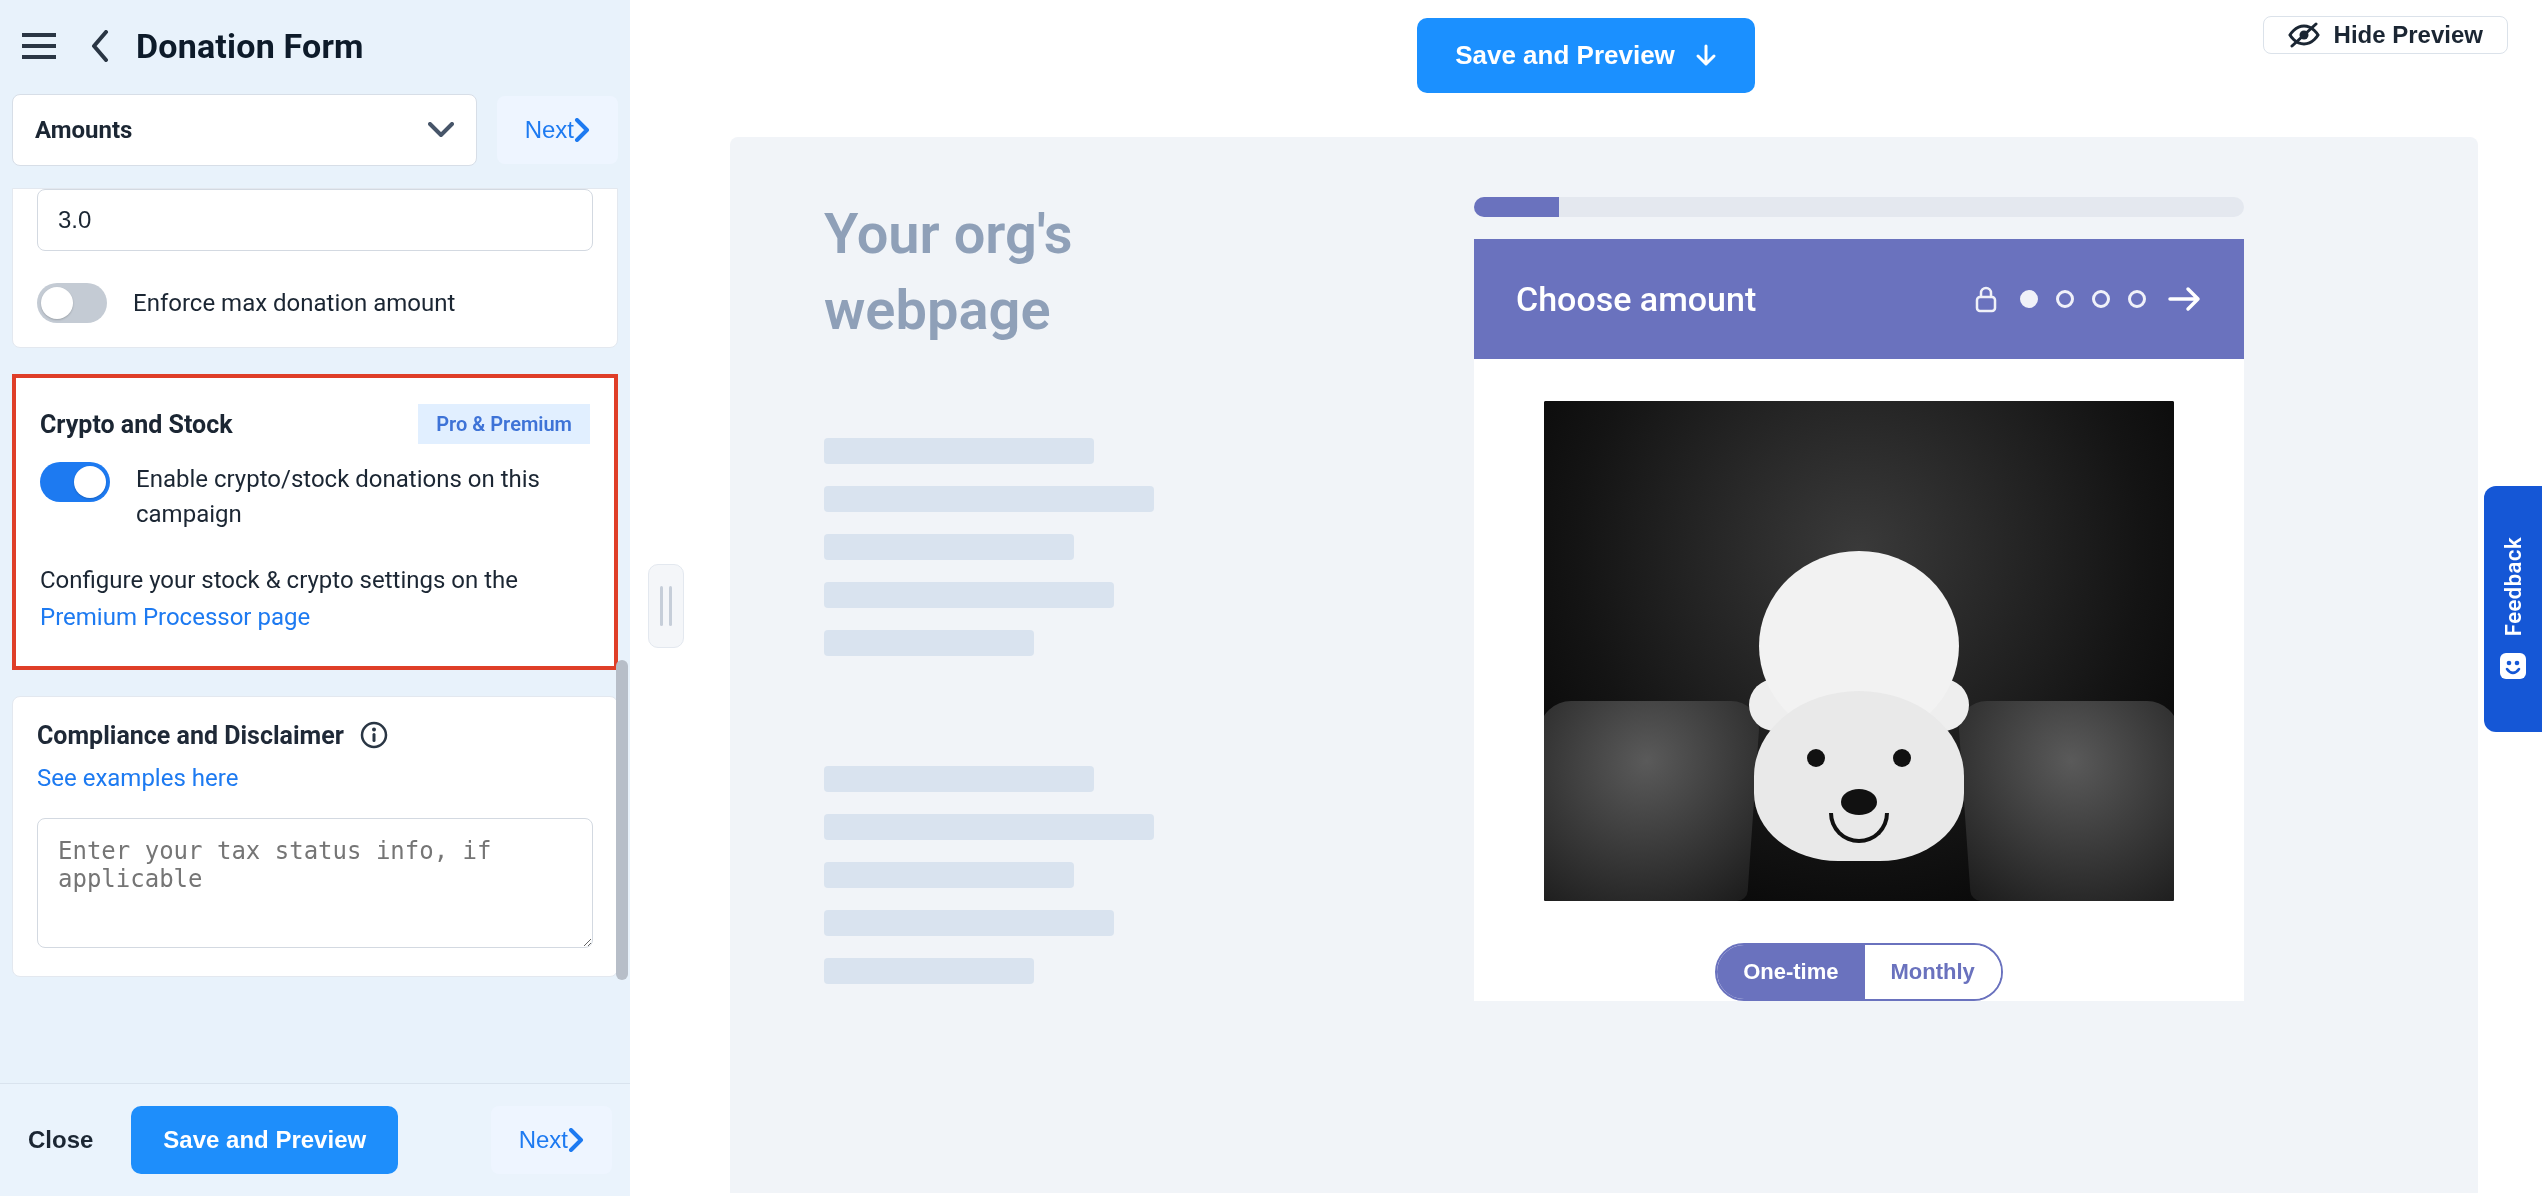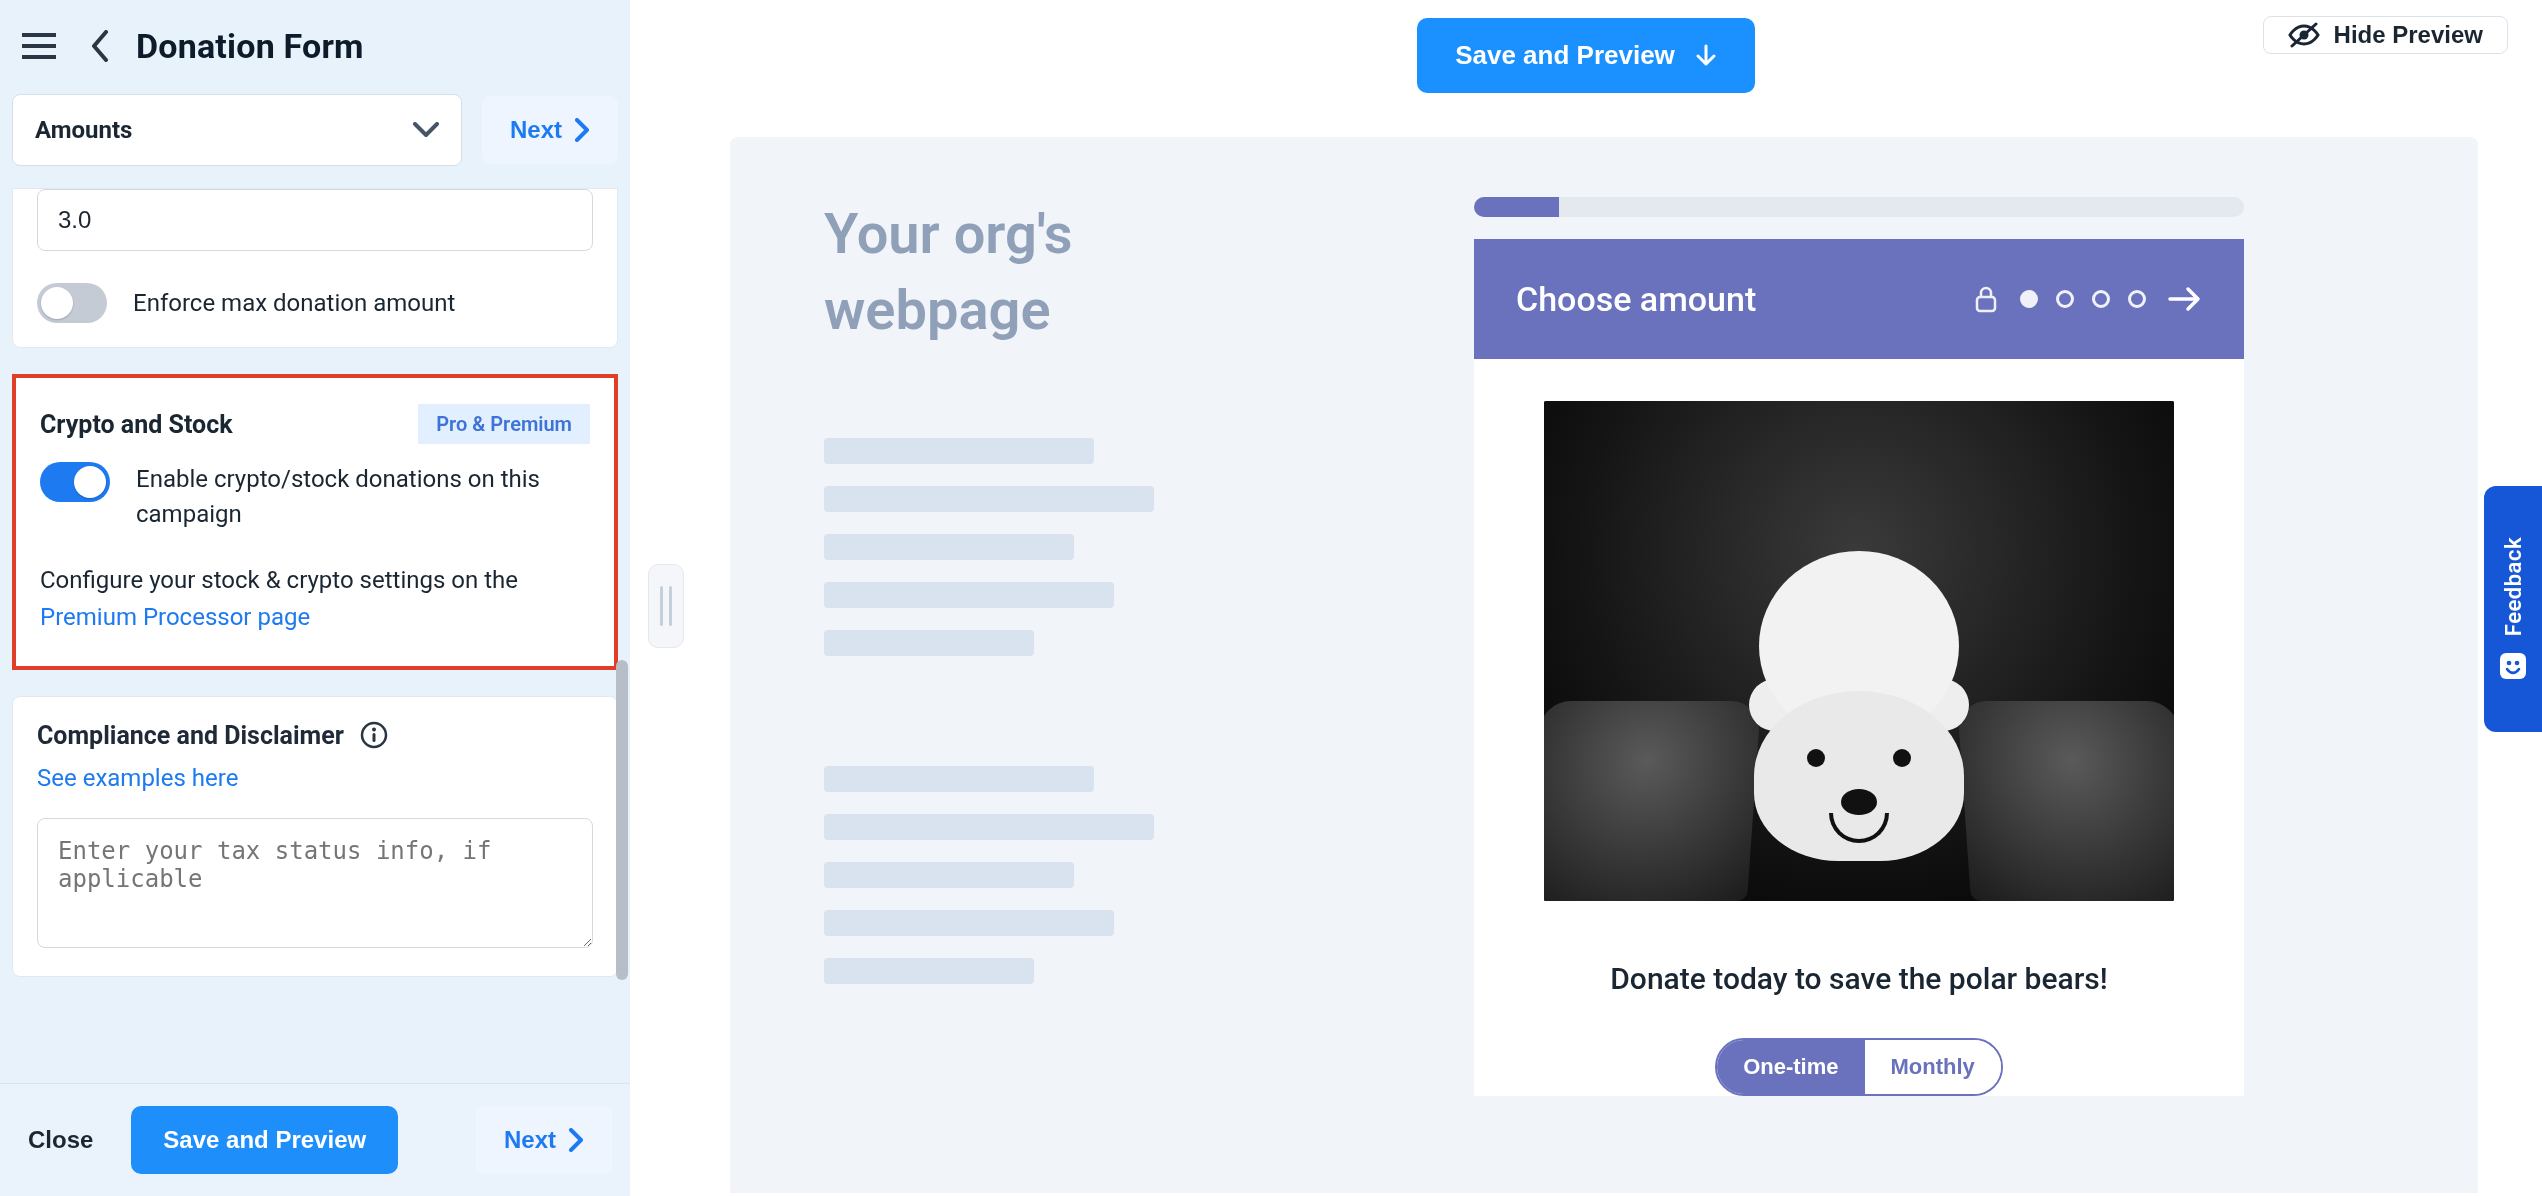--- a/index.html
+++ b/index.html
@@ -78,22 +78,22 @@
     font-weight:700;
     color:#1b2633;
     cursor:pointer;
   }
   .next-btn{
     background:#eef5ff;
     border:none;
     border-radius:8px;
     height:68px;
     padding:0 28px;
-    display:flex;align-items:center;gap:12px;
-    font-size:24px;font-weight:700;color:var(--blue);
+    display:flex;align-items:center;
+    font-size:24px;font-weight:400;color:var(--blue);
     cursor:pointer;
   }
 
   .sb-scroll{
     flex:1;
     overflow:hidden;
     padding:0 12px 0 12px;
   }
 
   .card{
@@ -450,21 +450,20 @@
               <div class="ear l"></div>
                 <div class="ear r"></div>
               <div class="head"></div>
               <div class="body"></div>
               <div class="eye l"></div>
                 <div class="eye r"></div>
               <div class="nose"></div>
                 <div class="mouth"></div>
             </div>
           </div>
-          <div class="donate-tagline">Donate today to save the polar bears!</div>
           <div class="freq-toggle">
             <button class="active">One-time</button>
             <button>Monthly</button>
           </div>
         </div>
       </div>
     </div>
   </main>
 
   <div class="feedback-tab">

